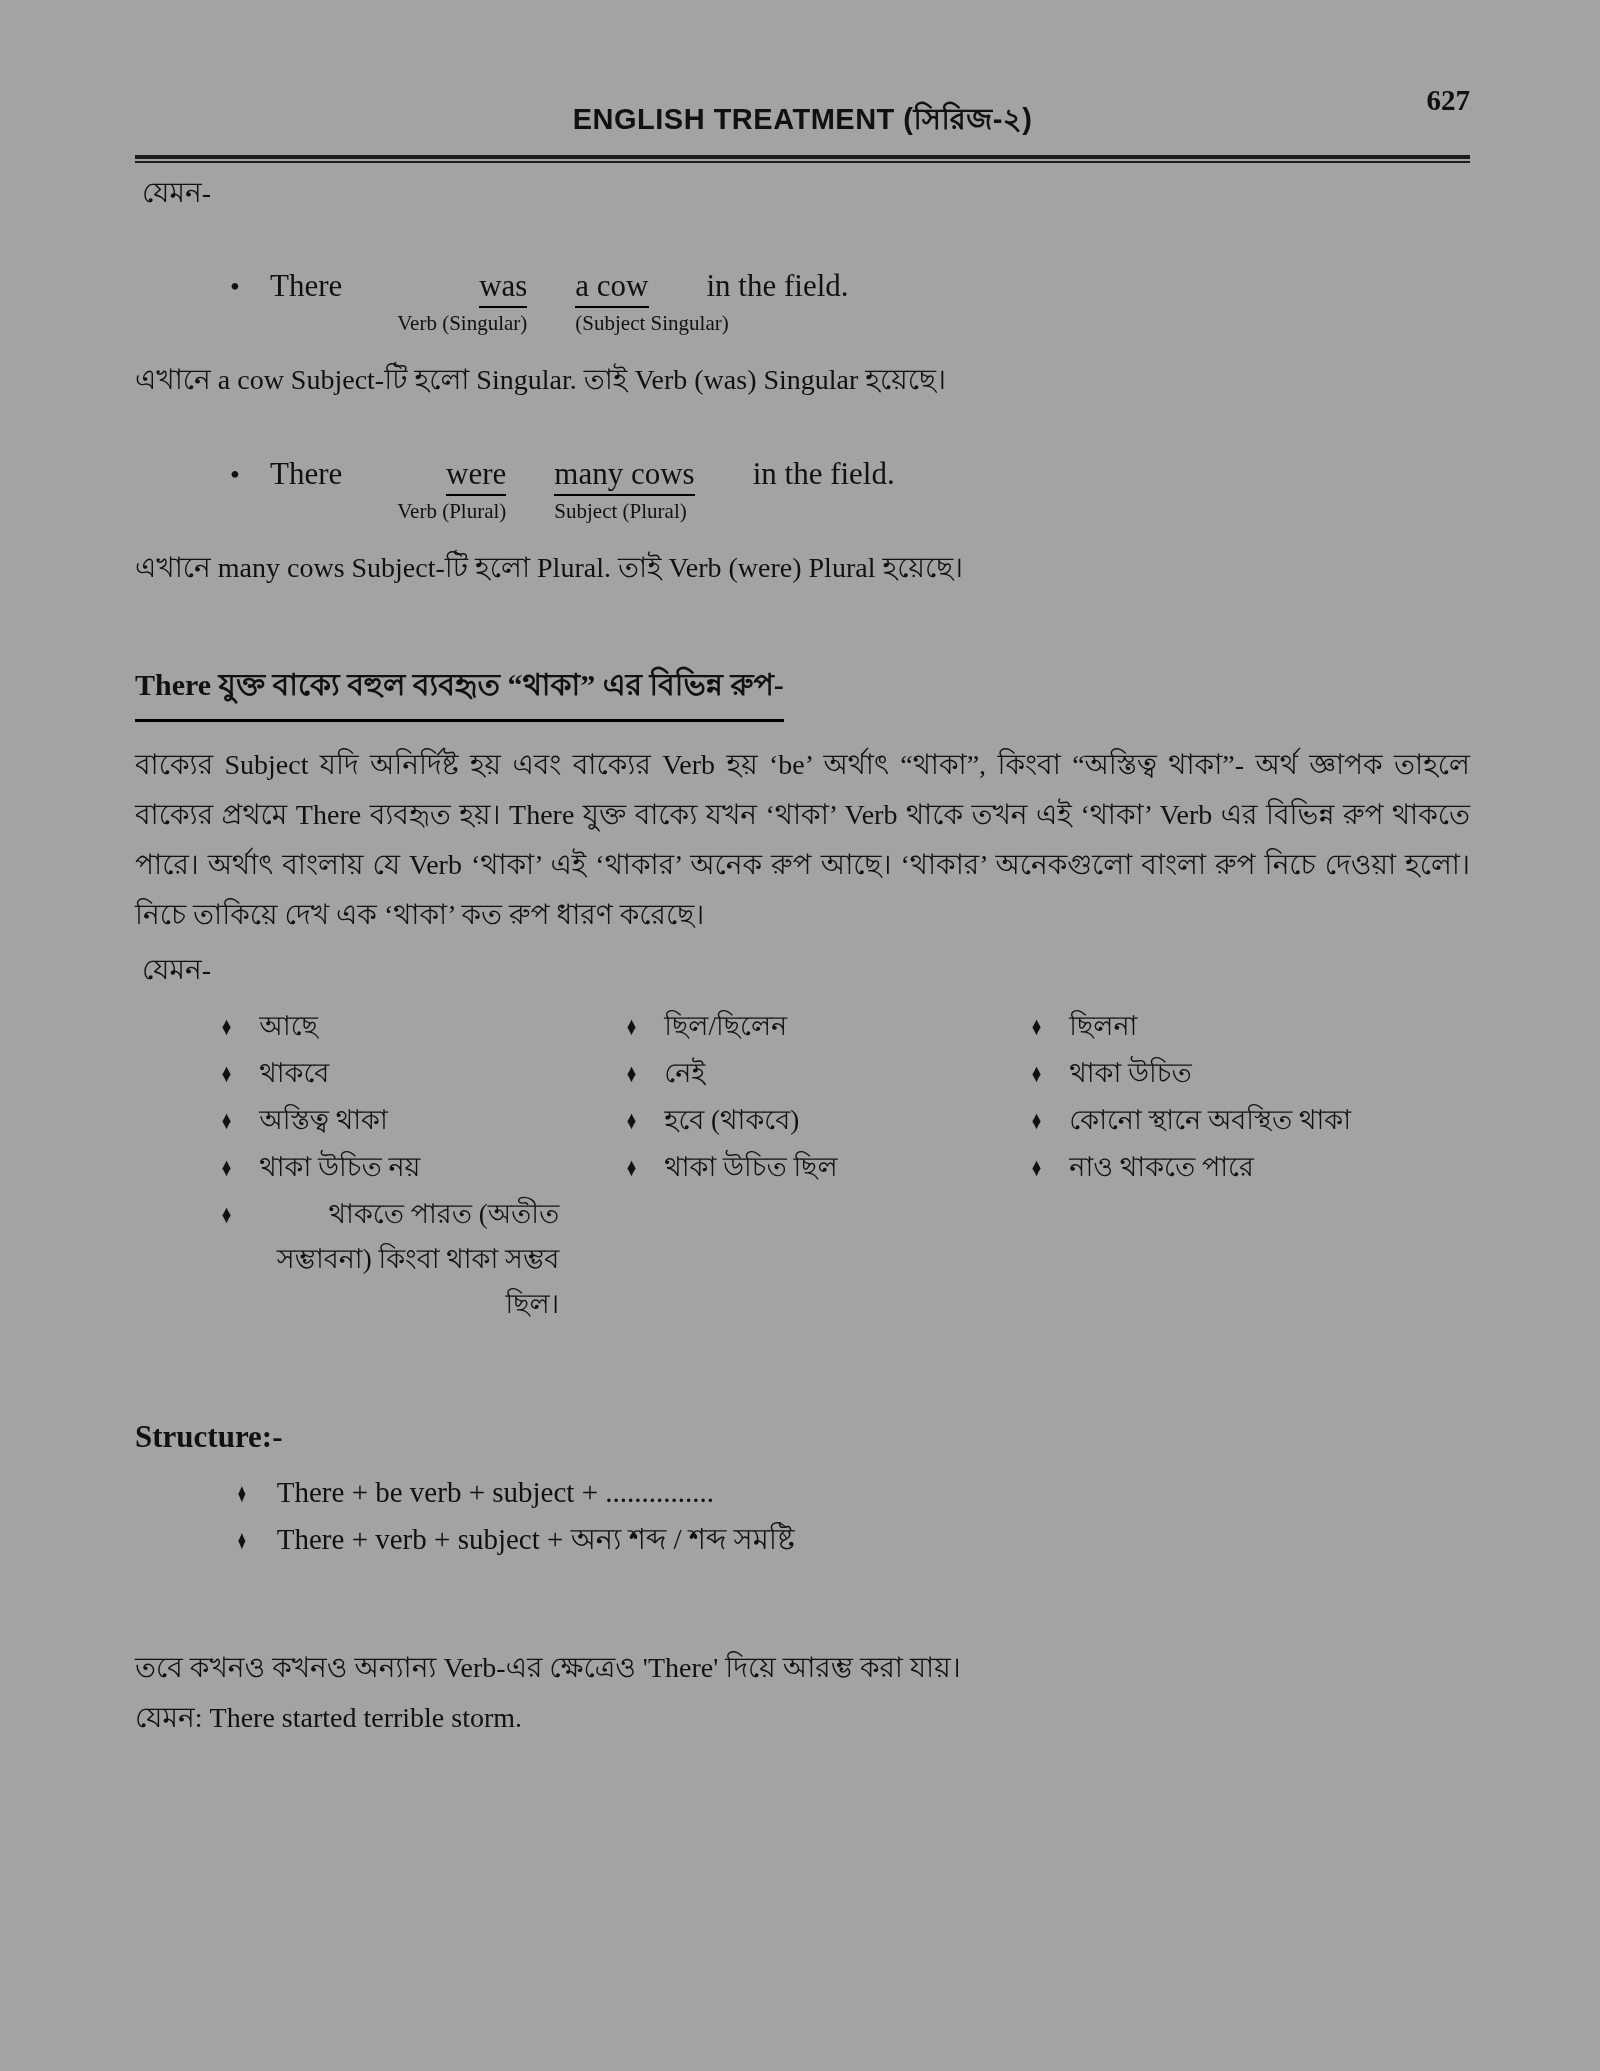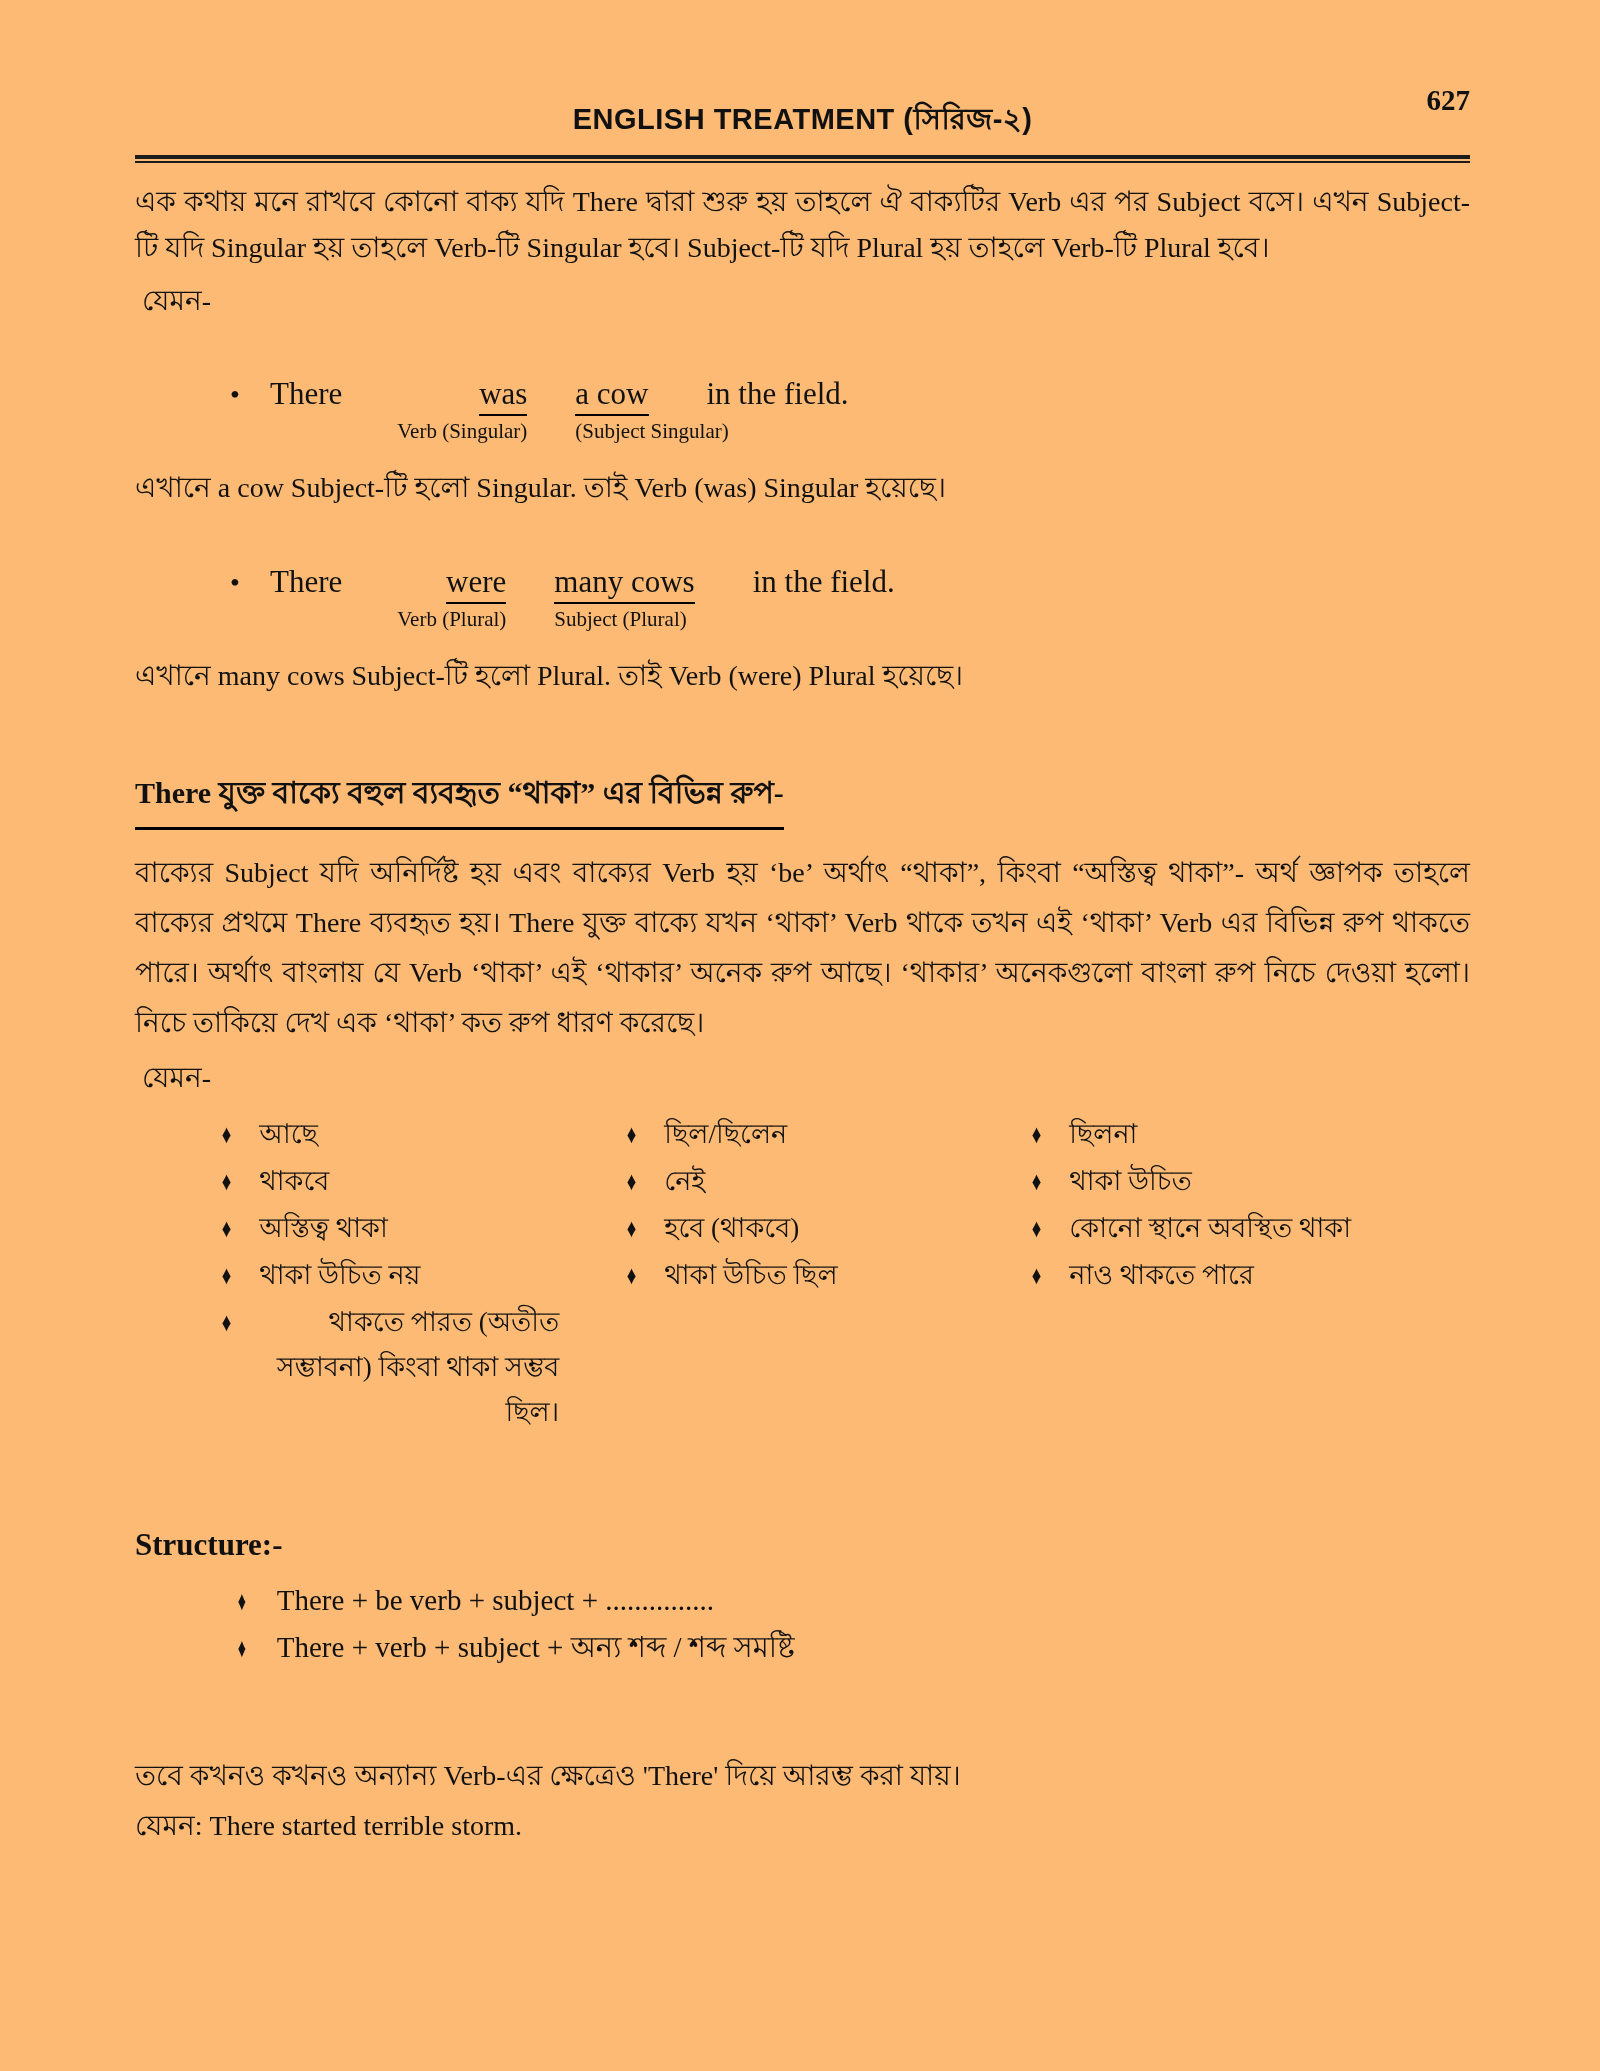--- a/index.html
+++ b/index.html
@@ -8,21 +8,21 @@
     background: #ffffff;
     width: 1600px;
     height: 2071px;
     color: #111111;
     font-family: "Liberation Serif", "DejaVu Serif", serif;
   }
   .page {
     position: relative;
     width: 1600px;
     height: 2071px;
-    background: #fdba74;
+    background: #a3a3a3;
     overflow: hidden;
   }
   .content {
     margin: 0 130px 0 135px; 
   }
 
   
   .header {
     position: relative;
     padding-top: 96px;
@@ -174,21 +174,20 @@
 
 <div class="page">
   <div class="content">
 
     <div class="header">
       <span class="header-title">ENGLISH TREATMENT (সিরিজ-২)</span>
       <span class="page-number">627</span>
       <div class="header-rule"></div>
     </div>
 
-    <div class="para">এক কথায় মনে রাখবে কোনো বাক্য যদি There দ্বারা শুরু হয় তাহলে ঐ বাক্যটির Verb এর পর Subject বসে। এখন Subject-টি যদি Singular হয় তাহলে Verb-টি Singular হবে। Subject-টি যদি Plural হয় তাহলে Verb-টি Plural হবে।</div>
     <div class="example-label">যেমন-</div>
 
     <div class="ex-block">
       <div class="ex-line">
         <span class="ex-bullet">•</span>
         <span class="ex-word">There</span>
         <span class="ex-col ex-col-verb">
           <span class="ex-underline">was</span>
           <span class="ex-caption">Verb (Singular)</span>
         </span>

